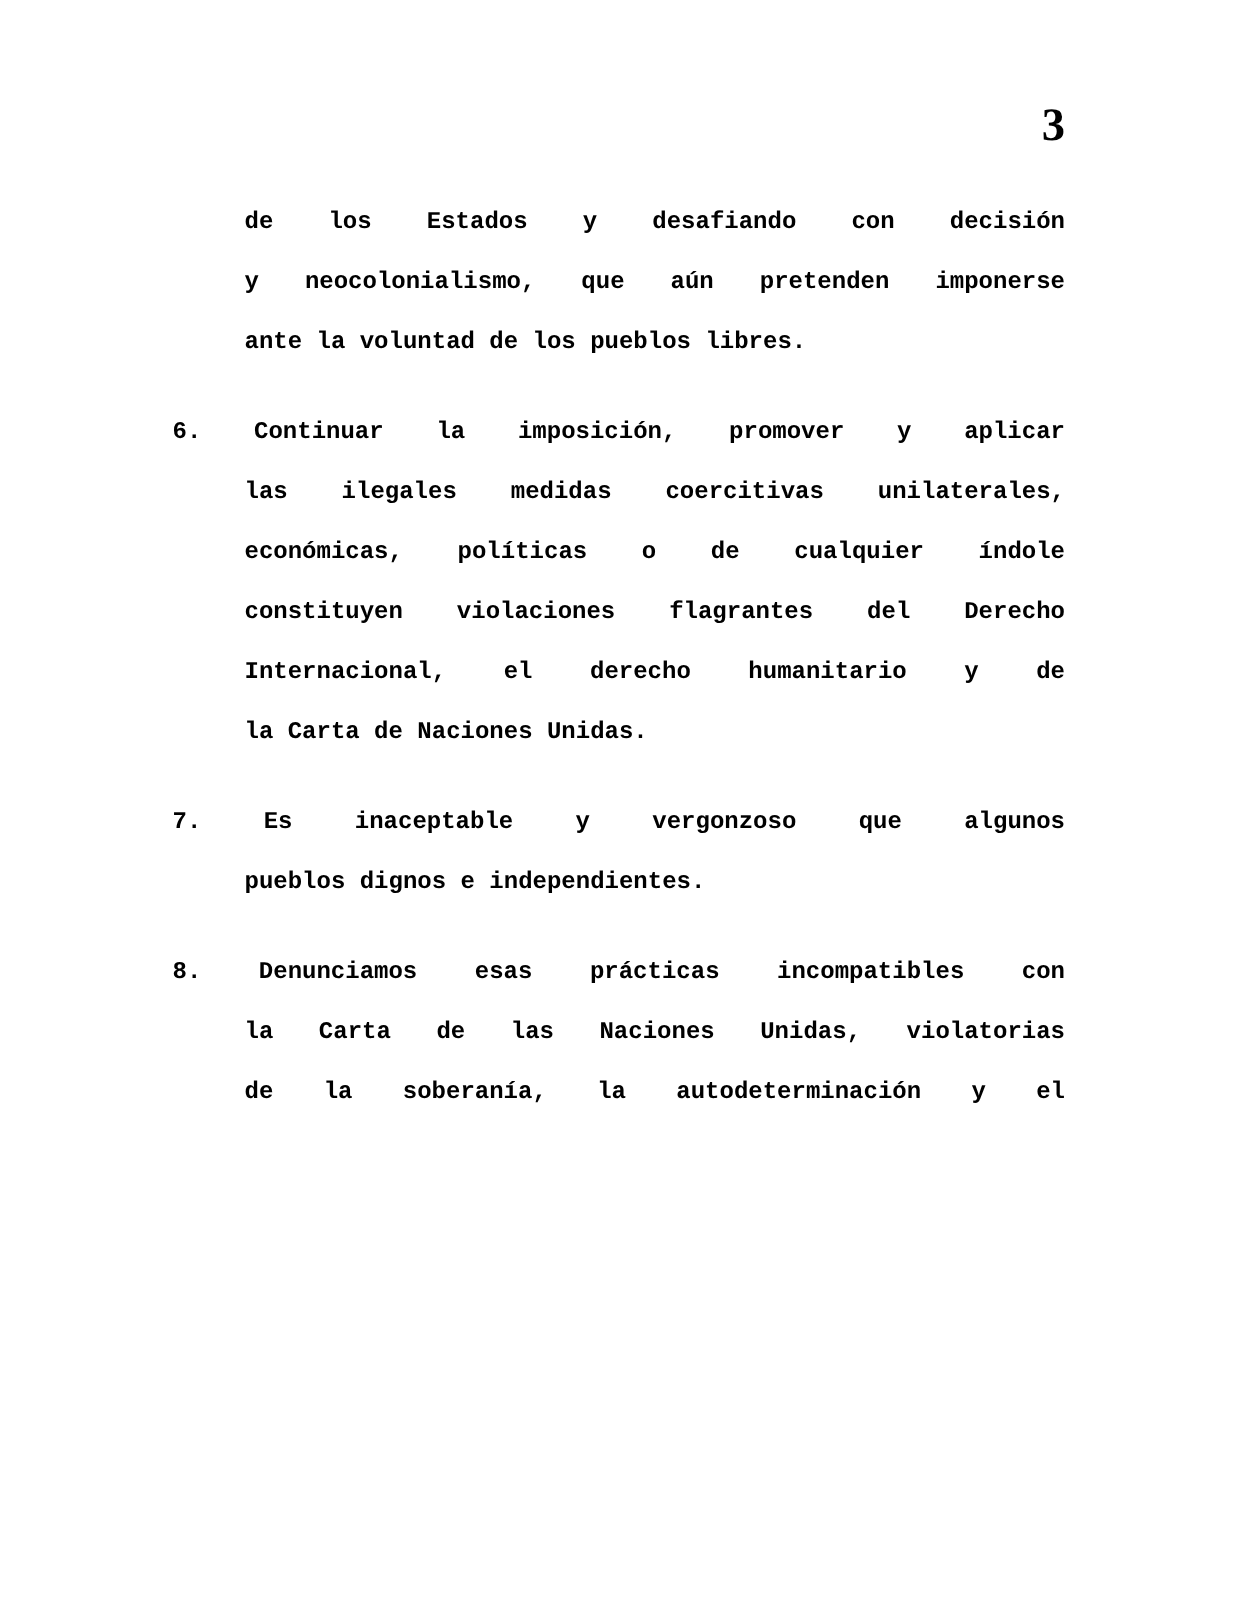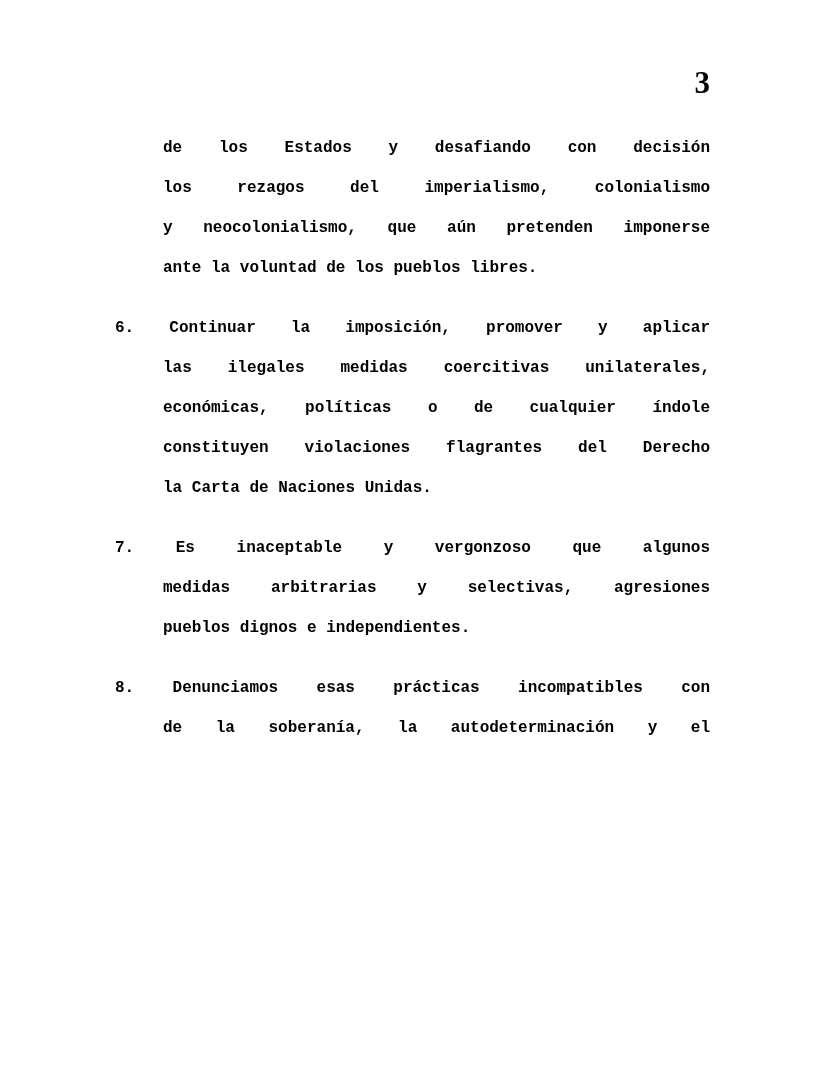--- a/index.html
+++ b/index.html
@@ -64,38 +64,38 @@
 <body>
 
 <div class="page">
 
   <div class="page-number">3</div>
 
   <div class="doc">
 
     <div class="para">
       <div class="line">de los Estados y desafiando con decisión</div>
-      <div class="line">los rezagos del imperialismo, colonialismo</div>
       <div class="line">y neocolonialismo, que aún pretenden imponerse</div>
       <div class="line last">ante la voluntad de los pueblos libres.</div>
     </div>
 
     <div class="para">
       <div class="line first"><span class="pnum">6.</span> <span>Continuar la imposición, promover y aplicar</span></div>
       <div class="line">las ilegales medidas coercitivas unilaterales,</div>
       <div class="line">económicas, políticas o de cualquier índole</div>
       <div class="line">constituyen violaciones flagrantes del Derecho</div>
+      <div class="line">Internacional, el derecho humanitario y de</div>
       <div class="line last">la Carta de Naciones Unidas.</div>
     </div>
 
     <div class="para">
       <div class="line first"><span class="pnum">7.</span> <span>Es inaceptable y vergonzoso que algunos</span></div>
-      <div class="line">medidas arbitrarias y selectivas, agresiones</div>
       <div class="line last">pueblos dignos e independientes.</div>
     </div>
 
     <div class="para">
       <div class="line first"><span class="pnum">8.</span> <span>Denunciamos esas prácticas incompatibles con</span></div>
+      <div class="line">la Carta de las Naciones Unidas, violatorias</div>
       <div class="line">de la soberanía, la autodeterminación y el</div>
     </div>
 
   </div>
 </div>
 
 </body></html>

